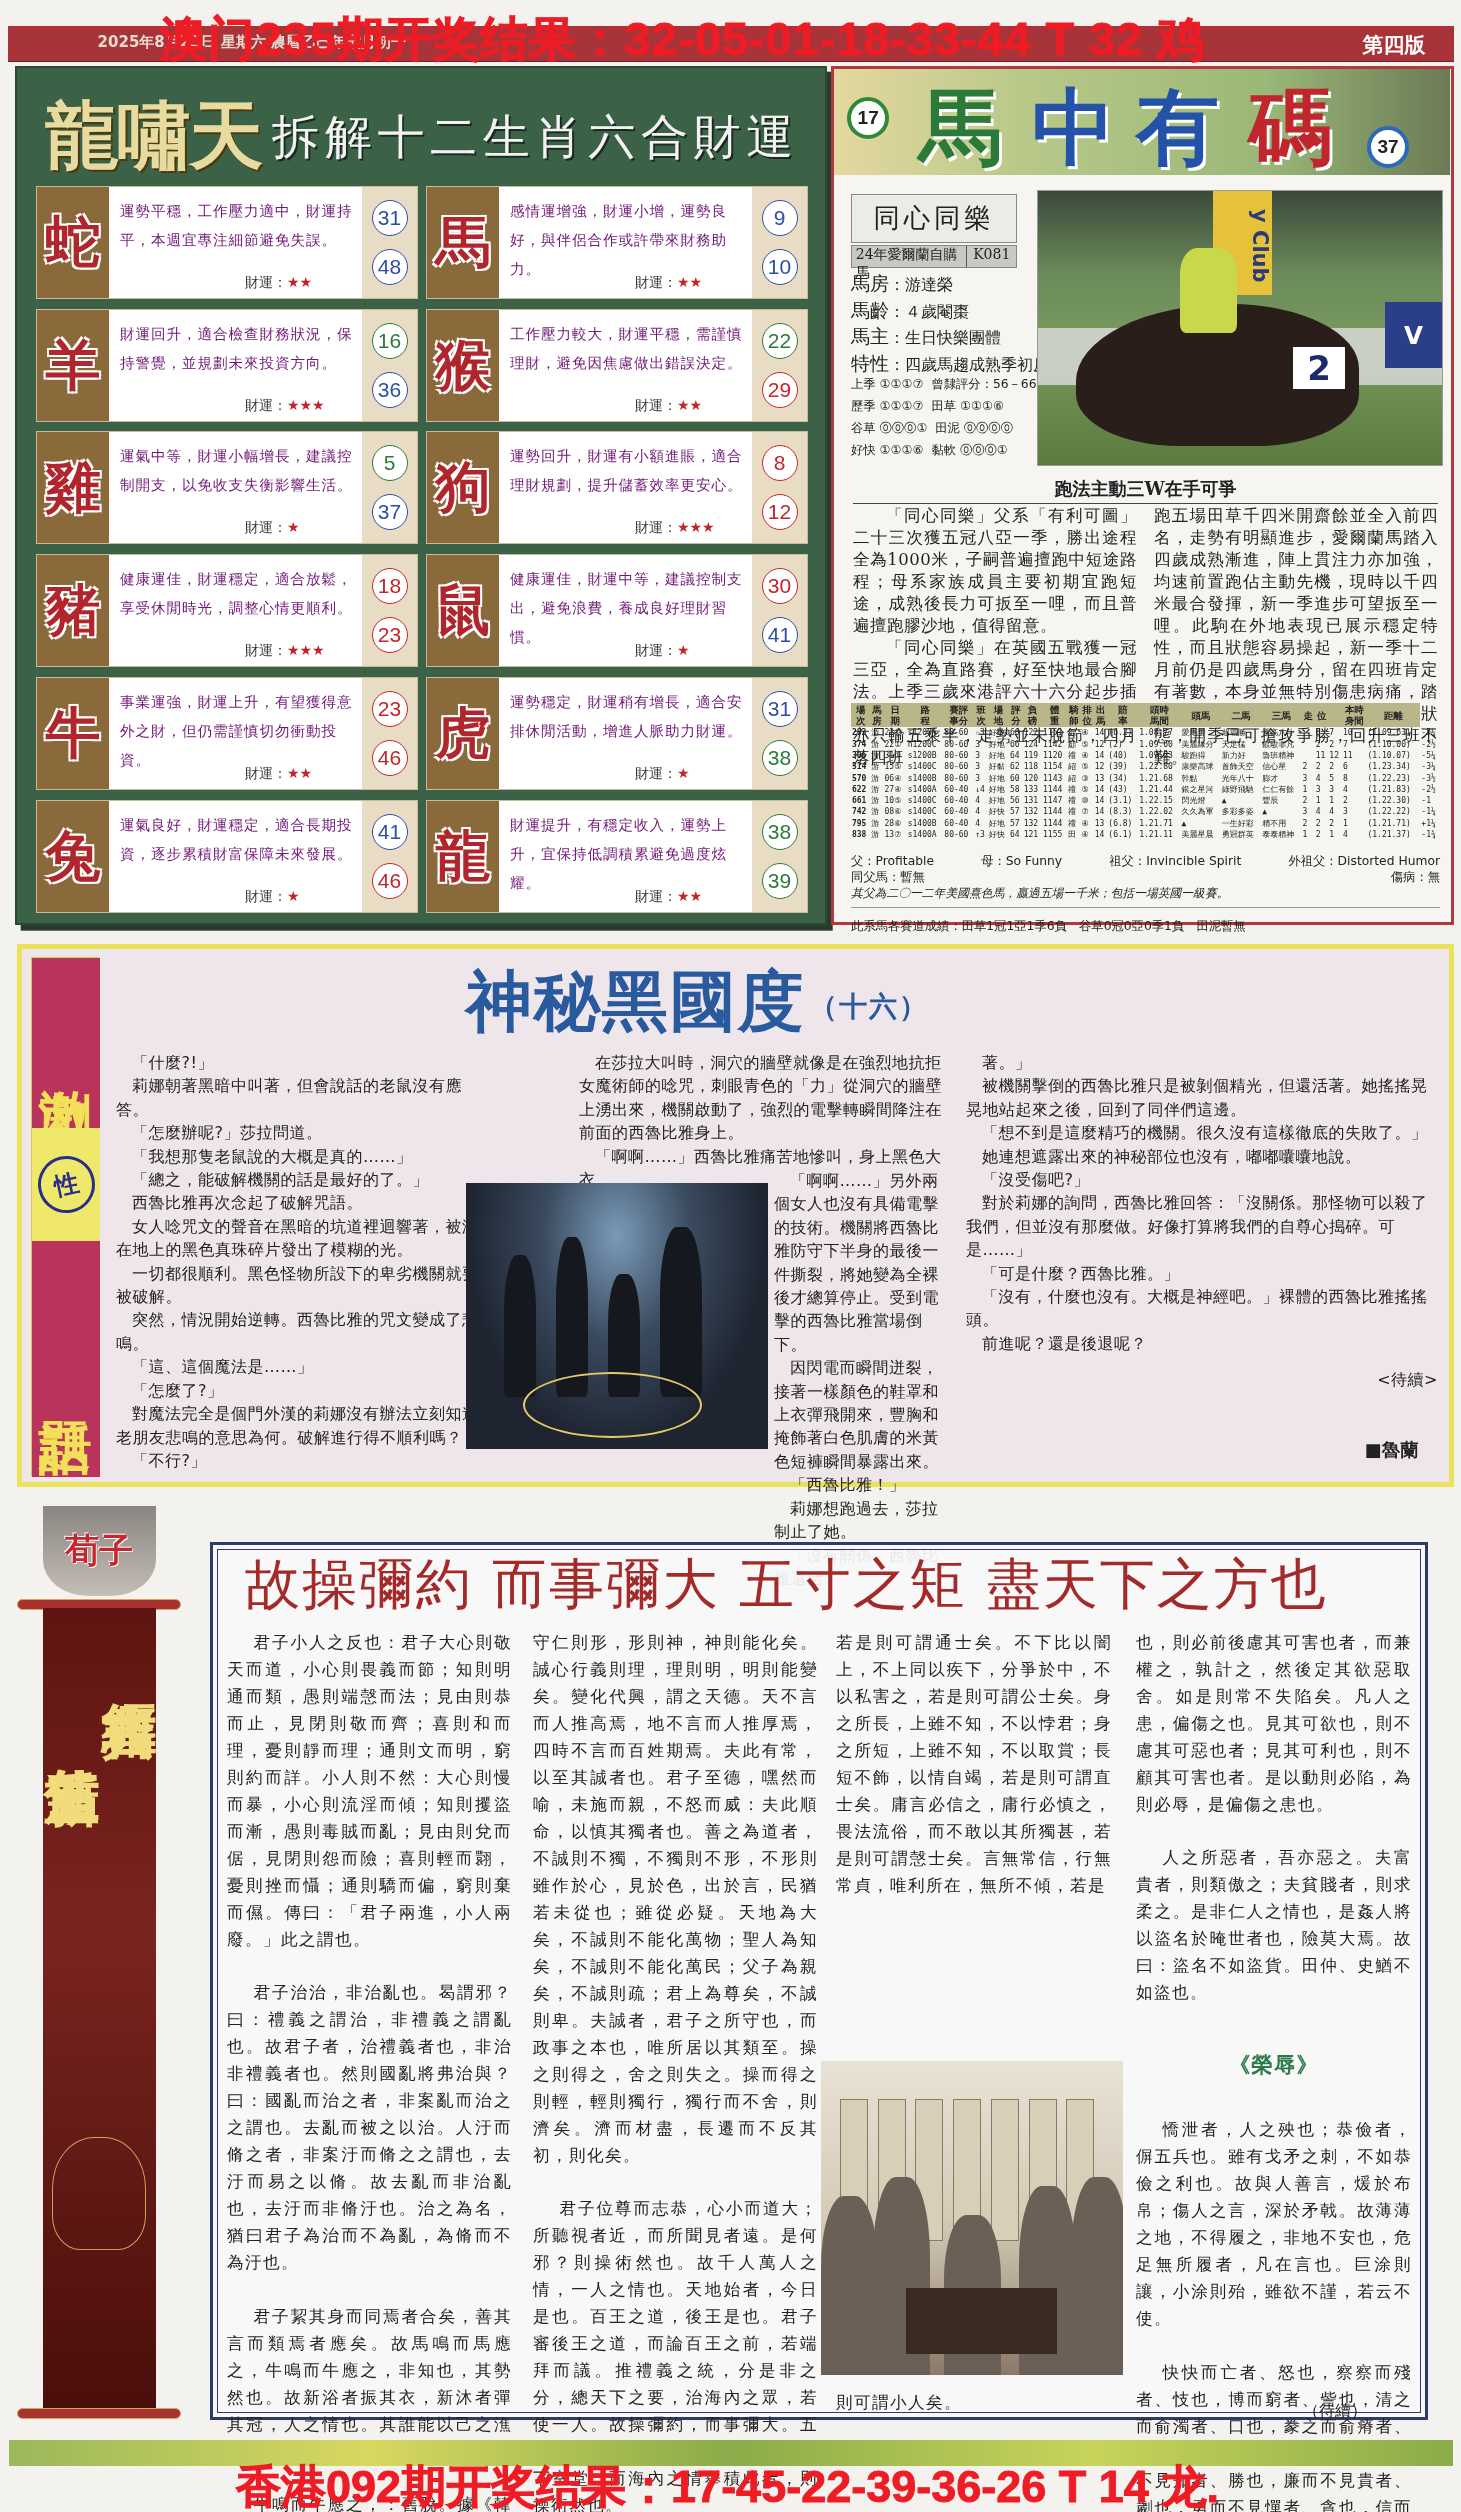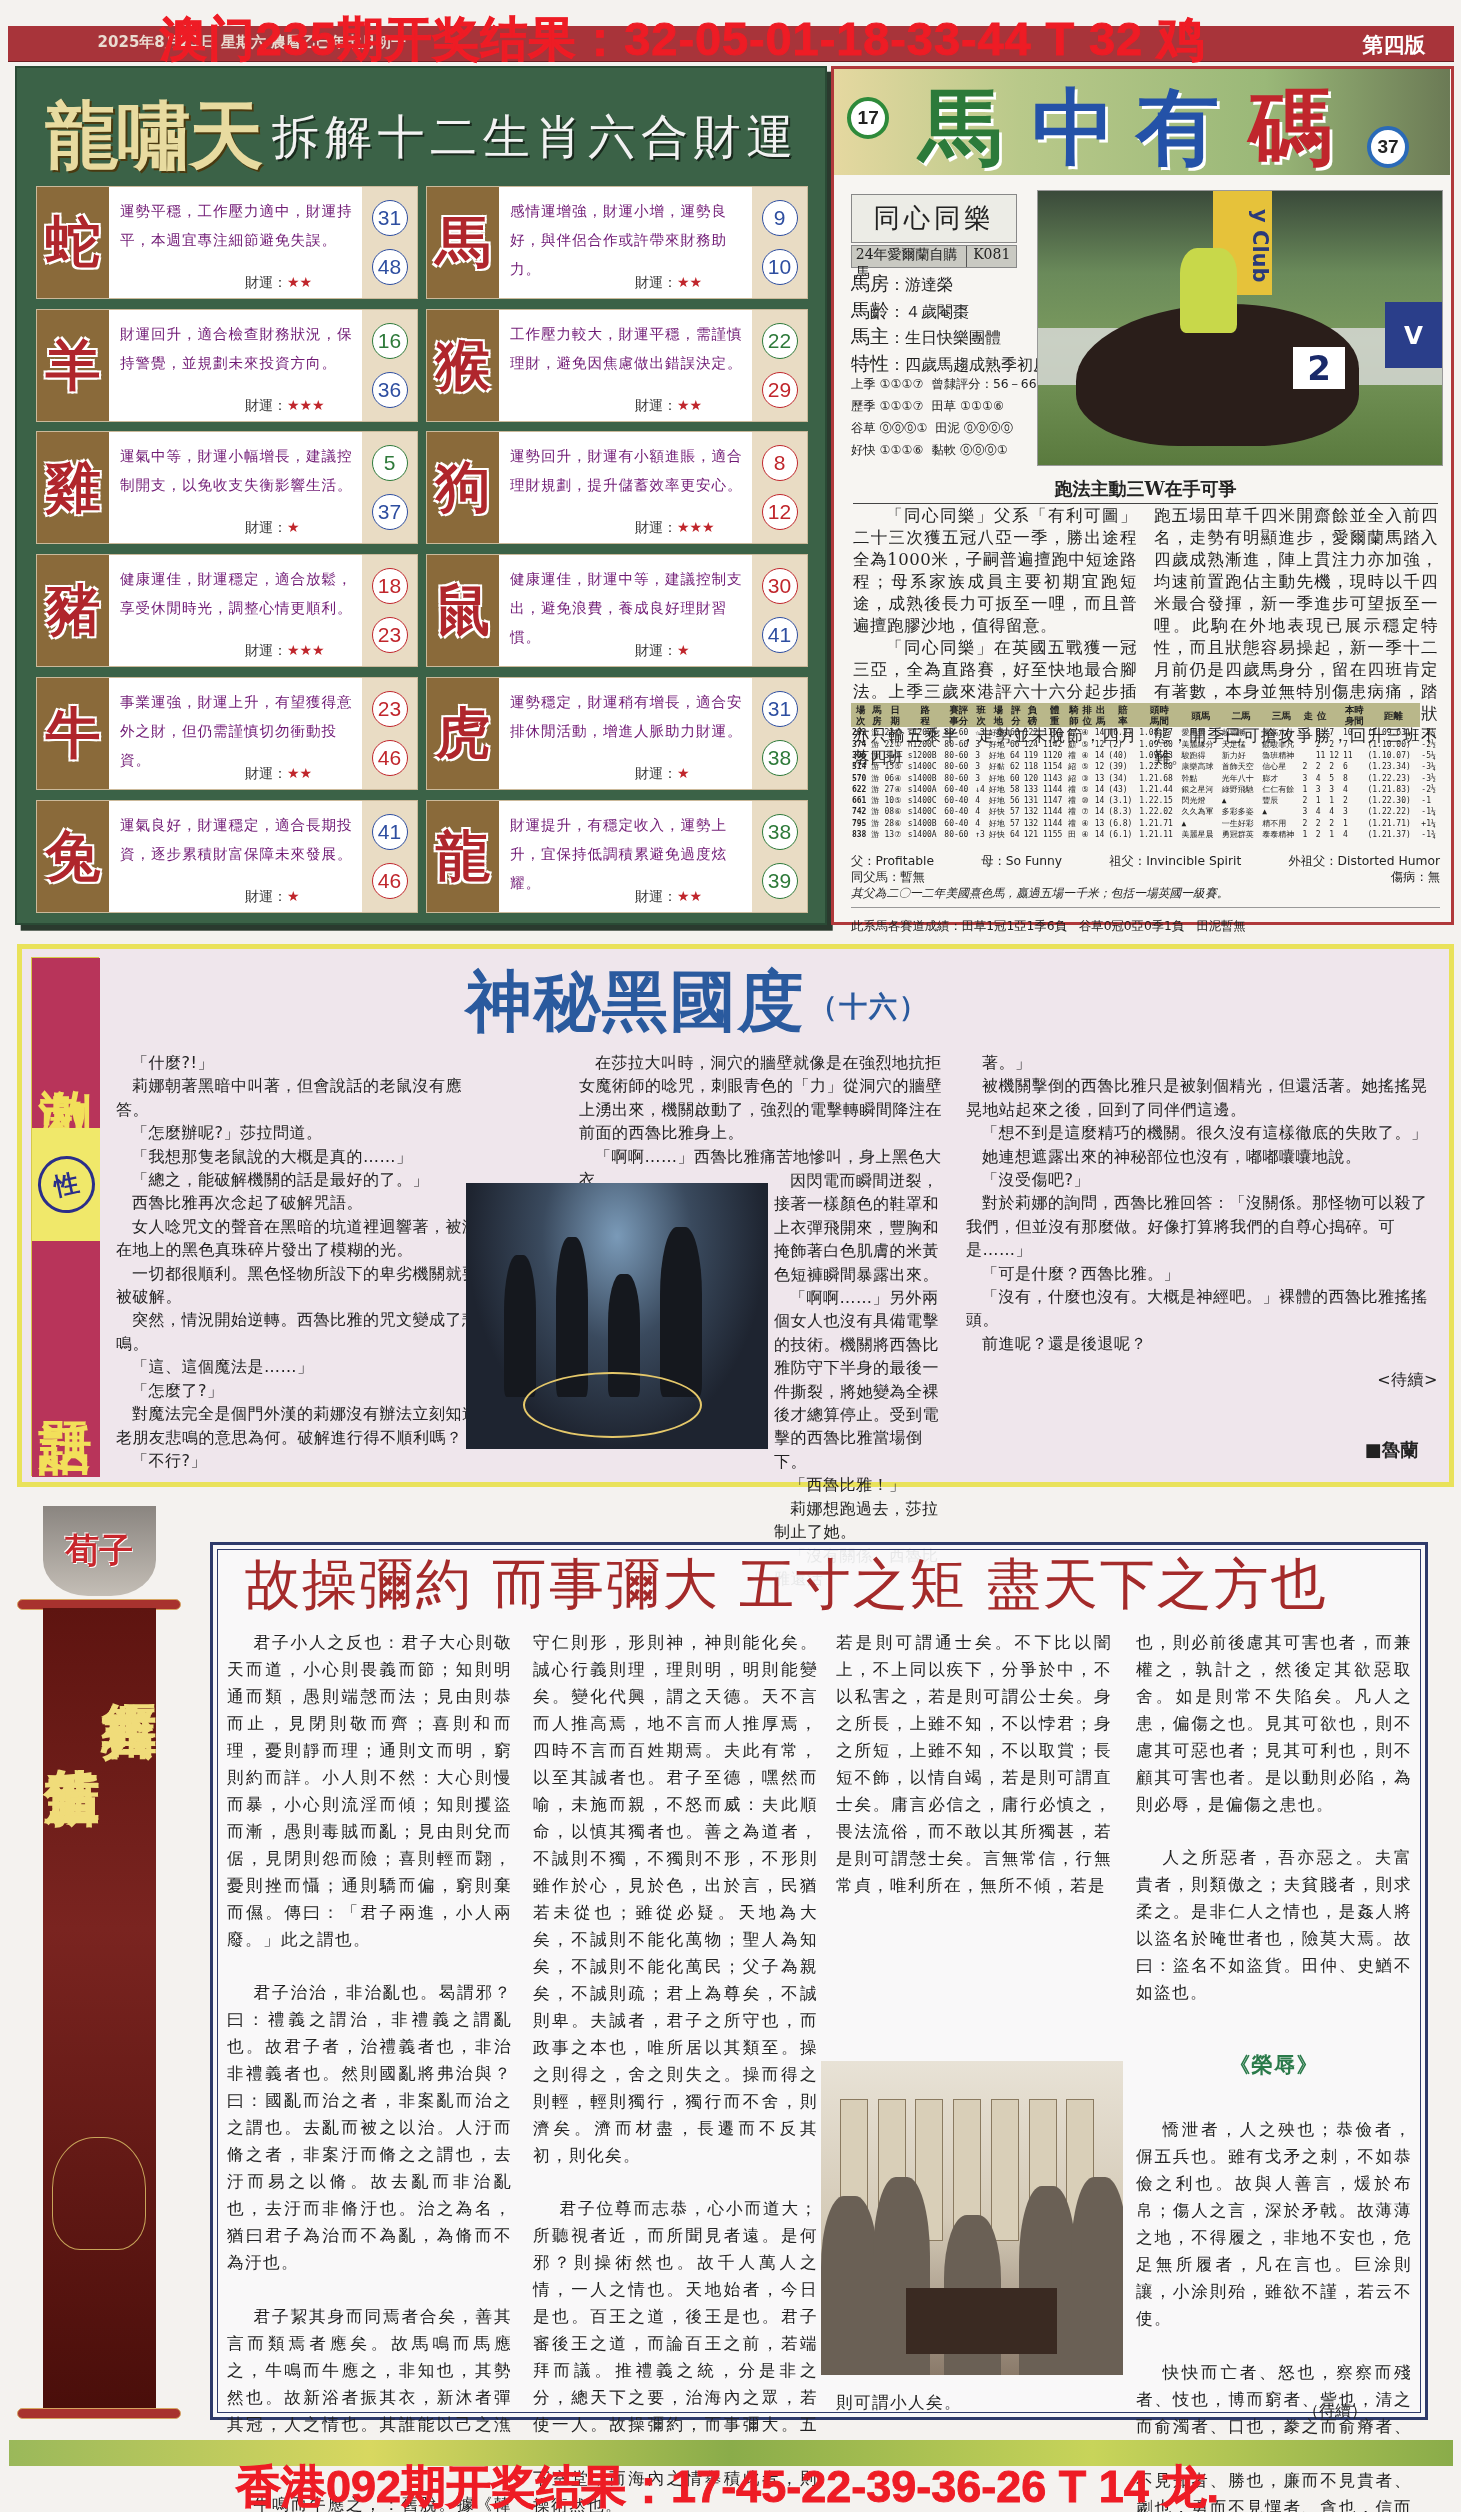--- a/index.html
+++ b/index.html
@@ -631,22 +631,22 @@
       <p>「啊啊……」西魯比雅痛苦地慘叫，身上黑色大衣</p>
   </div>
   <div class="img">
     <div class="fig" style="left:38px"></div>
     <div class="fig" style="left:90px;height:160px"></div>
     <div class="fig" style="left:142px;height:123px"></div>
     <div class="fig" style="left:194px;height:170px;width:42px"></div>
     <div class="circle"></div>
   </div>
   <div class="col2b">
-    <p>因閃電而瞬間迸裂，接著一樣顏色的鞋罩和上衣彈飛開來，豐胸和掩飾著白色肌膚的米黃色短褲瞬間暴露出來。</p>
-      <p>「啊啊……」另外兩個女人也沒有具備電擊的技術。機關將西魯比雅防守下半身的最後一件撕裂，將她變為全裸後才總算停止。受到電擊的西魯比雅當場倒下。</p>
+    <p>「啊啊……」另外兩個女人也沒有具備電擊的技術。機關將西魯比雅防守下半身的最後一件撕裂，將她變為全裸後才總算停止。受到電擊的西魯比雅當場倒下。</p>
+      <p>因閃電而瞬間迸裂，接著一樣顏色的鞋罩和上衣彈飛開來，豐胸和掩飾著白色肌膚的米黃色短褲瞬間暴露出來。</p>
       <p>「西魯比雅！」</p>
       <p>莉娜想跑過去，莎拉制止了她。</p>
       <p>「沒有關係。西魯比雅還活</p>
   </div>
   <div class="col3">
     <p>著。」</p>
       <p>被機關擊倒的西魯比雅只是被剝個精光，但還活著。她搖搖晃晃地站起來之後，回到了同伴們這邊。</p>
       <p>「想不到是這麼精巧的機關。很久沒有這樣徹底的失敗了。」</p>
       <p>她連想遮露出來的神秘部位也沒有，嘟嘟囔囔地說。</p>
       <p>「沒受傷吧?」</p>

